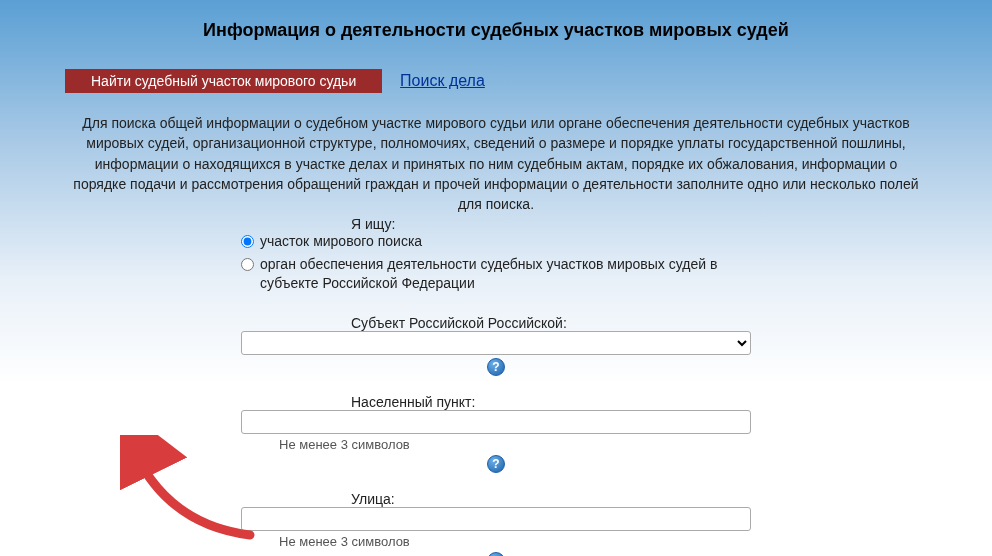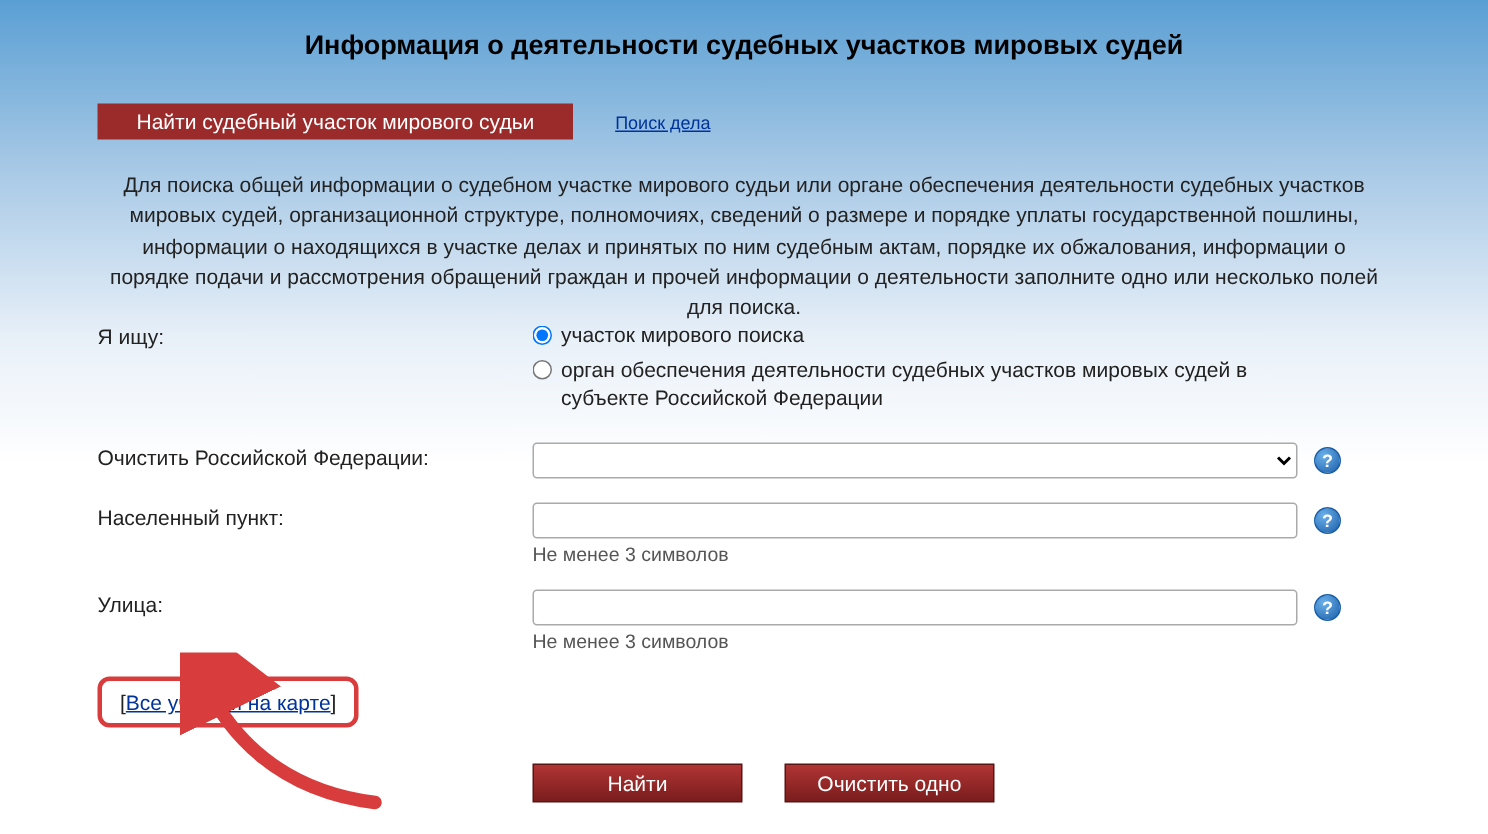--- a/index.html
+++ b/index.html
@@ -23,34 +23,35 @@
     .tab-active {
       display: inline-block;
       background: #9b2b2b;
       color: #fff;
       padding: 4px 26px;
       font-size: 14px;
     }
     .tab-link {
       display: inline-block;
       color: #003399;
-      margin-left: 24px;
-      font-size: 12px;
+      margin-left: 14px;
+      font-size: 16px;
     }
     .description {
       text-align: center;
       color: #222;
       line-height: 1.45;
       font-size: 14px;
       padding: 0 8px;
     }
     .form-row {
       display: flex;
-      align-items: flex-start;
+      align-items: center;
       margin-bottom: 10px;
+      flex-direction: column;
     }
     .label-col {
       width: 290px;
       padding-top: 2px;
       padding-right: 10px;
       font-size: 14px;
     }
     .field-col {
       width: 510px;
       position: relative;
@@ -74,20 +75,21 @@
       padding: 3px 5px;
       font-size: 14px;
       height: 24px;
       background: #fff;
     }
     .form-row.spacer { margin-bottom: 16px; }
     .hint {
       font-size: 13px;
       color: #555;
       margin-top: 3px;
+      margin-left: 38px;
     }
     .help-icon {
       display: inline-flex;
       width: 18px;
       height: 18px;
       background: radial-gradient(circle at 35% 30%, #6bb0ea, #1b5ea8);
       color: #fff;
       border-radius: 50%;
       font-size: 12px;
       font-weight: bold;
@@ -157,21 +159,21 @@
       </div>
       <div class="radio-row">
         <input type="radio" name="stype" id="r2" style="">
         <label for="r2">орган обеспечения деятельности судебных участков мировых судей в субъекте Российской Федерации</label>
       </div>
     </div>
   </div>
 
   
   <div class="form-row spacer">
-    <div class="label-col">Очистить Российской Федерации:</div>
+    <div class="label-col">Субъект Российской Российской:</div>
     <div class="field-col">
       <select class="field-input"><option></option></select>
     </div>
     <div class="help-col">
       <span class="help-icon">?</span>
     </div>
   </div>
 
   
   <div class="form-row spacer">

